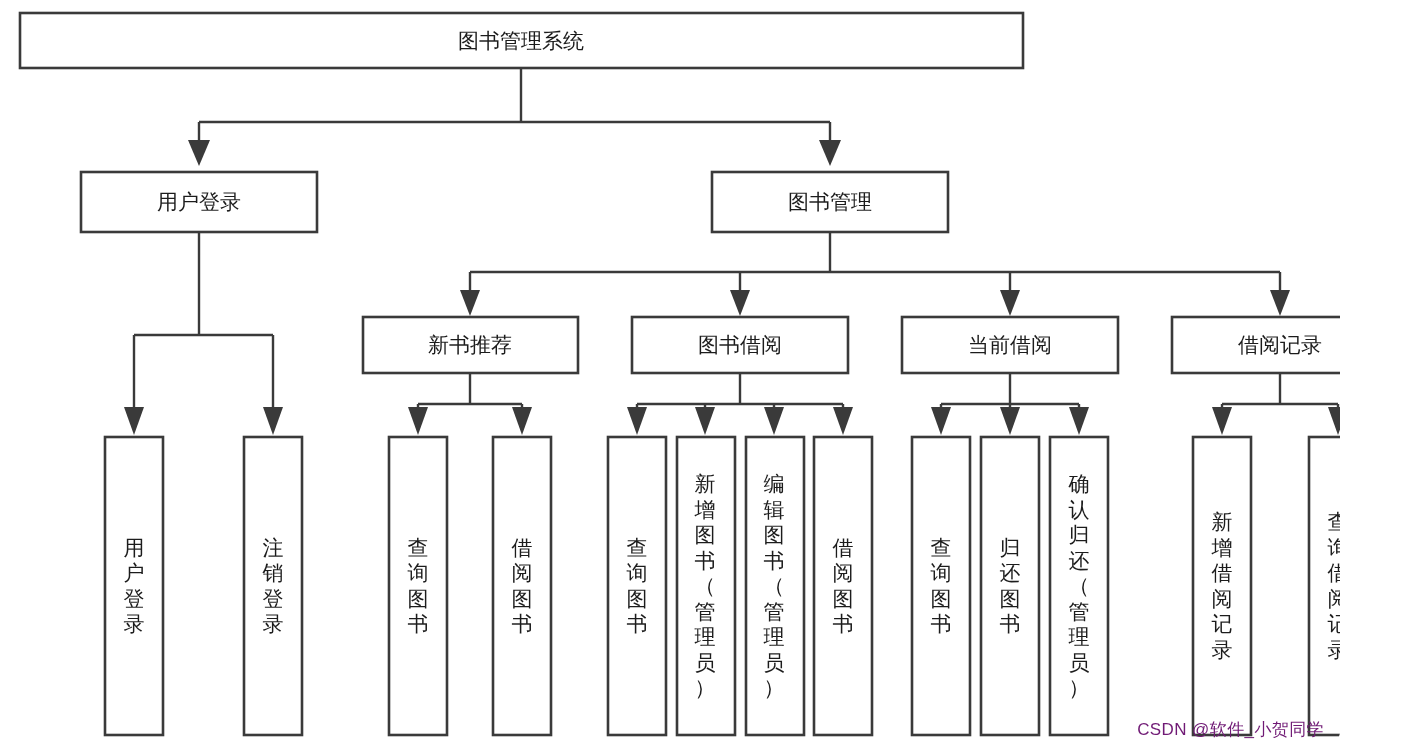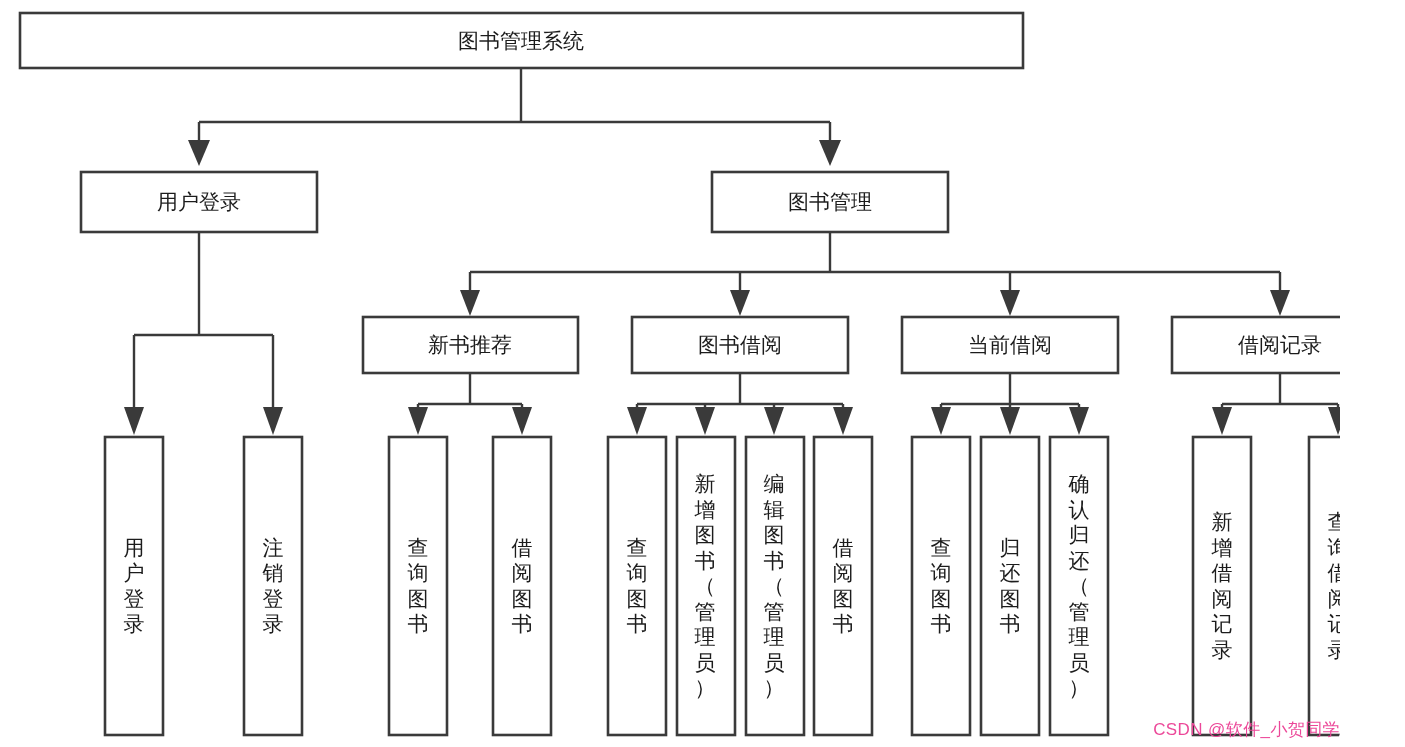--- a/index.html
+++ b/index.html
@@ -50,25 +50,25 @@
     dominant-baseline: middle;
   }
   .node-label-v {
     font-family: "Liberation Sans", "DejaVu Sans", sans-serif;
     font-size: 21px;
     fill: #1c1c1c;
     text-anchor: middle;
   }
   .watermark {
     position: absolute;
-    right: 0;
+    right: 16px;
     bottom: 6px;
     font-family: "Liberation Sans", "DejaVu Sans", sans-serif;
     font-size: 17px;
-    color: #ec4899;
+    color: #701a75;
     letter-spacing: 0.4px;
     white-space: nowrap;
     user-select: none;
   }
 </style>
 </head>
 <body>
 
 <div id="diagram-root">
 

